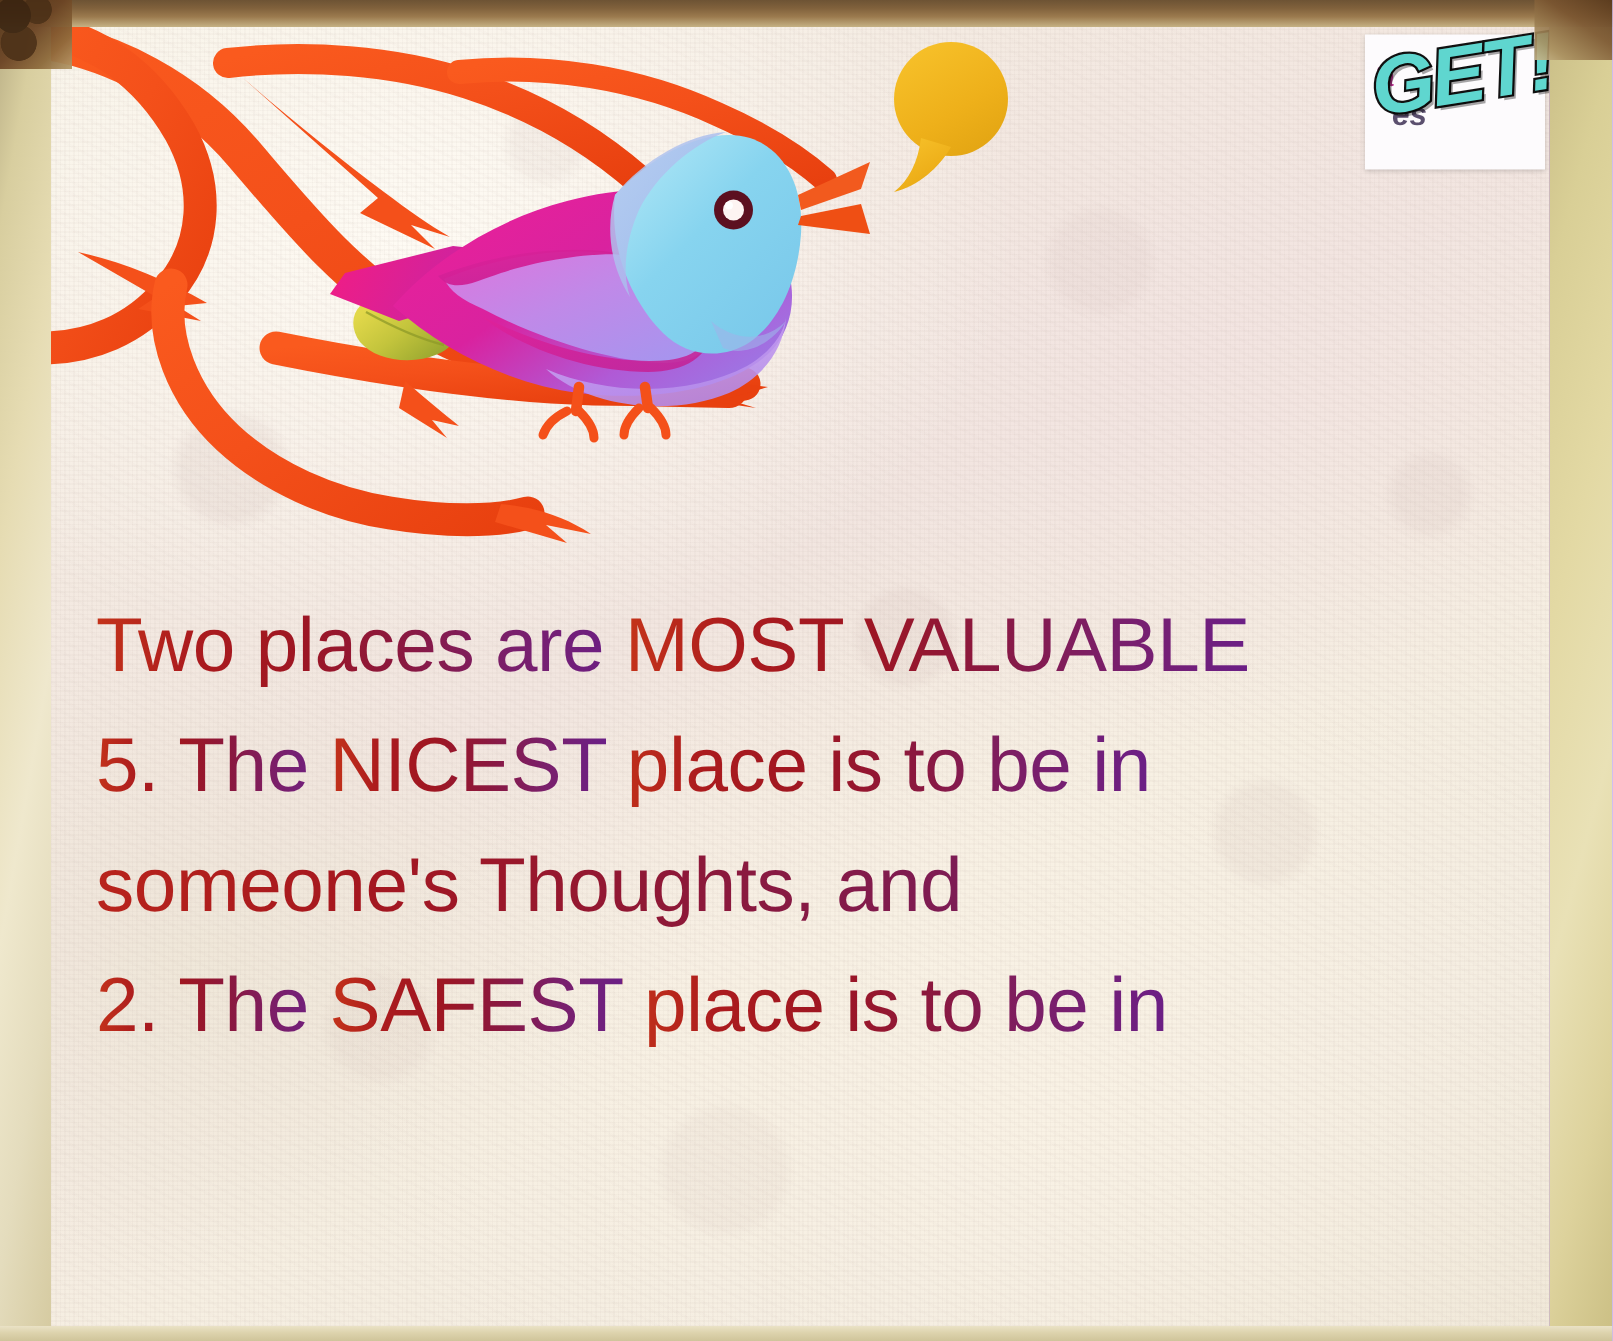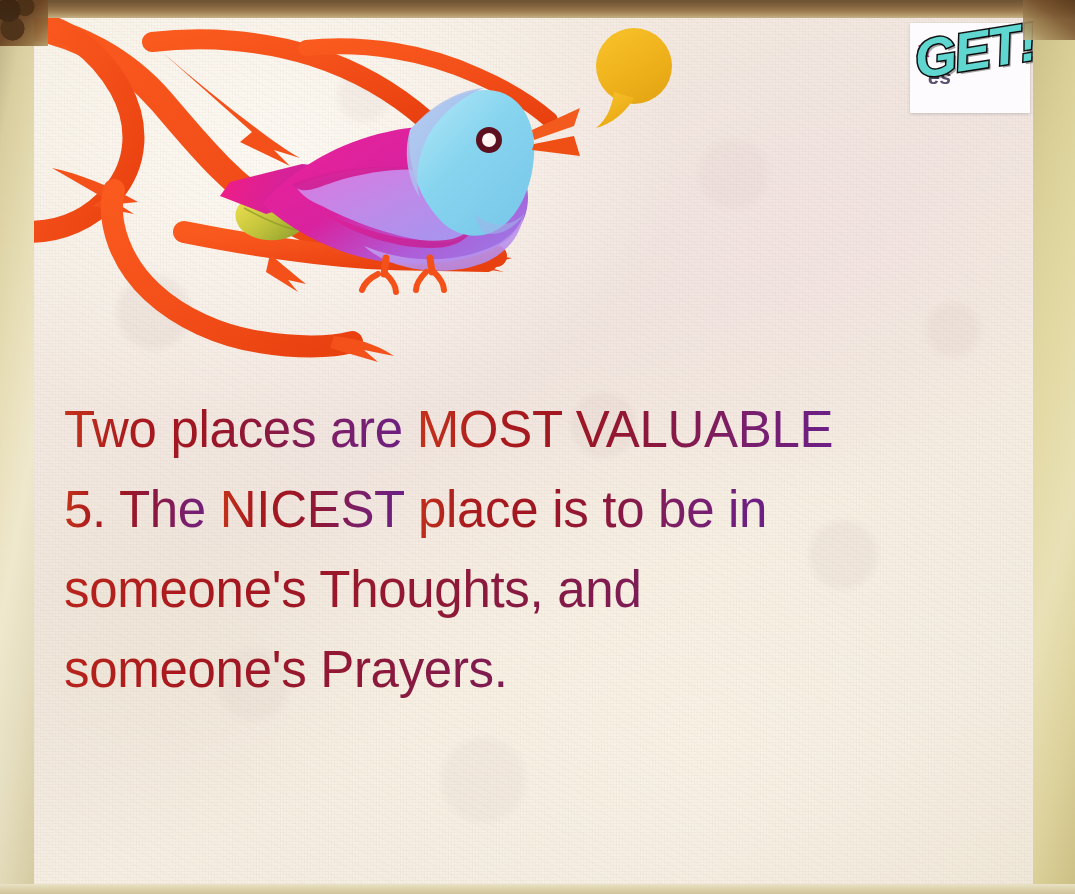--- a/index.html
+++ b/index.html
@@ -375,22 +375,22 @@
 
     <div id="quote">
 
       <div class="qline"><span class="grad">Two places are </span><span class="grad">MOST VALUABLE</span></div>
 
 
       <div class="qline"><span class="grad">5. The </span><span class="grad b">NICEST</span><span class="grad"> place is to be in</span></div>
 
       <div class="qline"><span class="grad-short">someone's Thoughts, and</span></div>
 
-
-      <div class="qline"><span class="grad-short">someone's Prayers.</span></div>
+      <div class="qline"><span class="grad">2. The </span><span class="grad b">SAFEST</span><span class="grad"> place is to be in</span></div>
+
 
     </div>
   </div>
 
   <div class="frame-left"></div>
   <div class="frame-right"></div>
   <div class="frame-top"></div>
   <div class="frame-bottom"></div>
   <div class="corner-ornament"></div>
   <div class="corner-ornament-r"></div>

